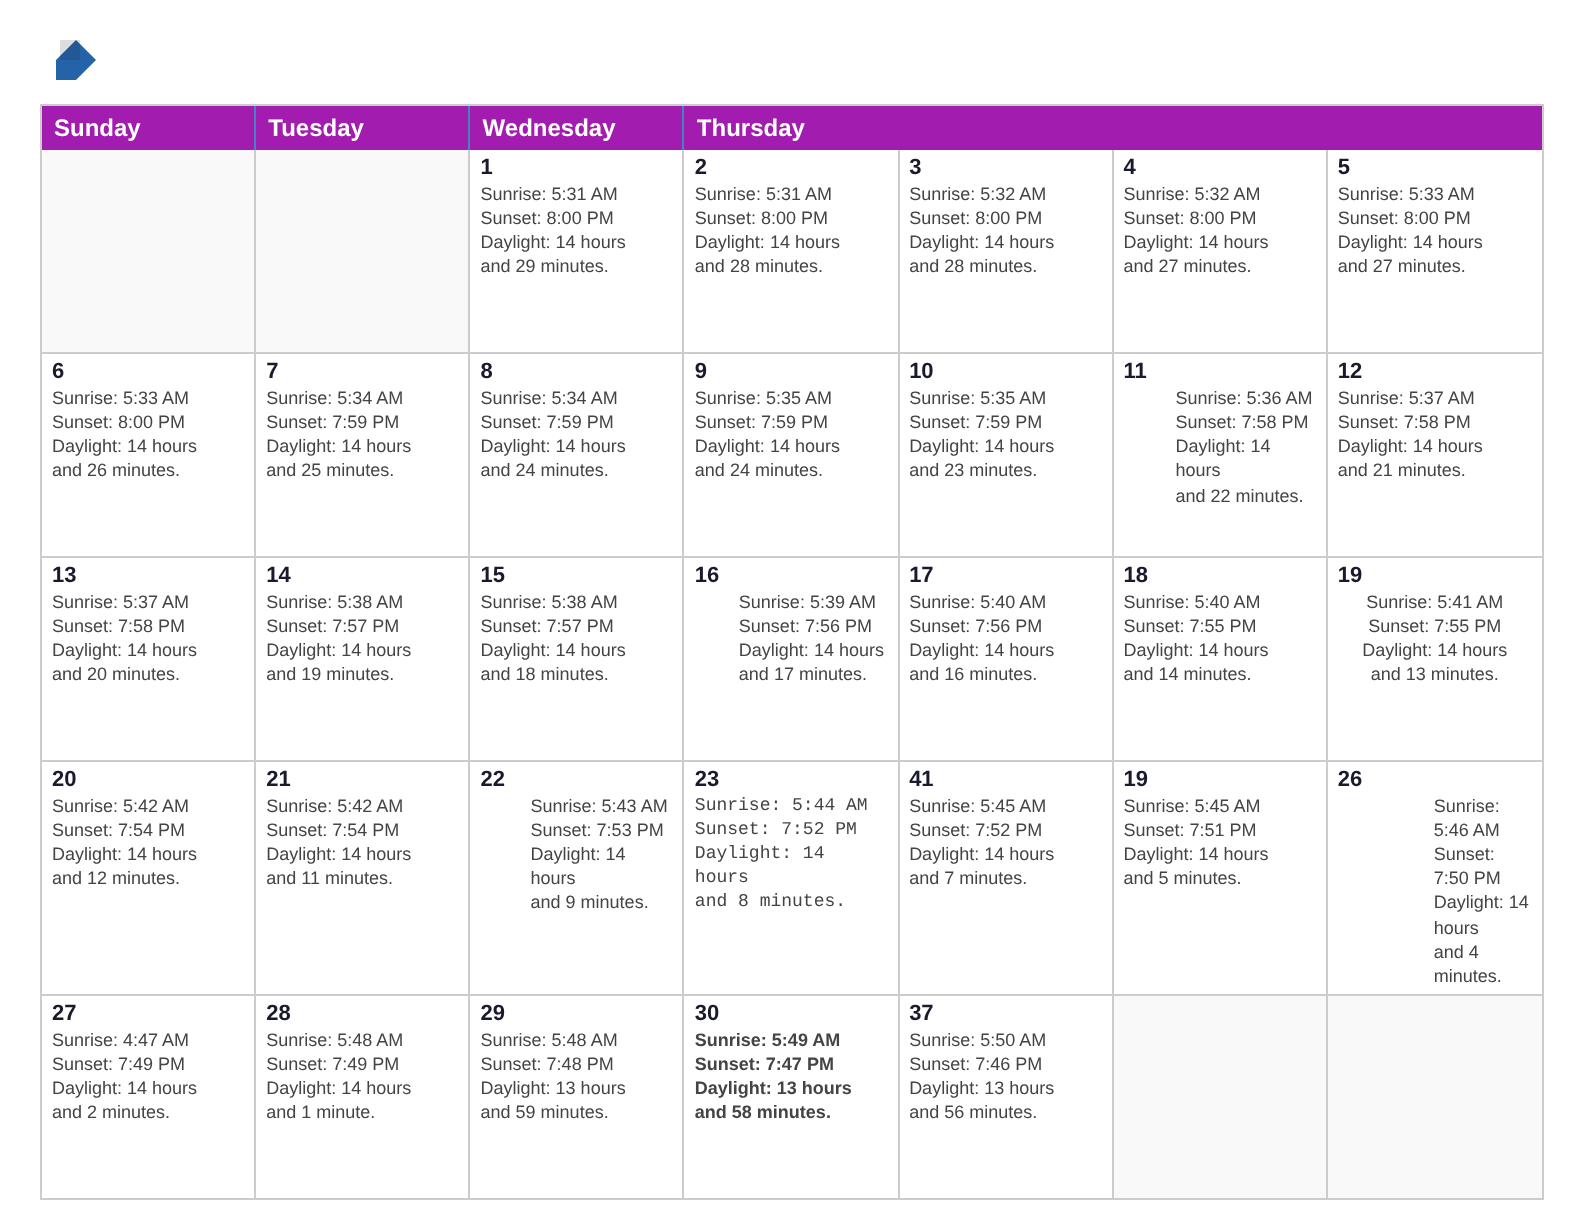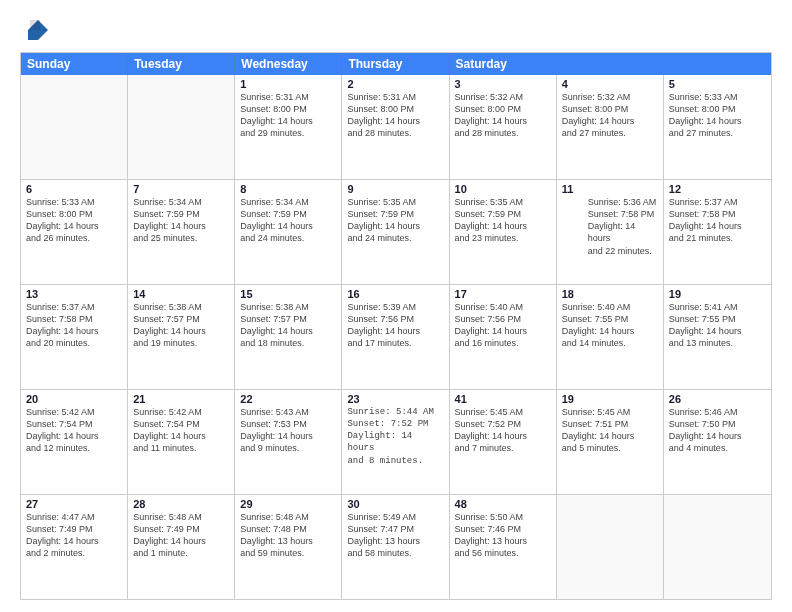--- a/index.html
+++ b/index.html
@@ -62,21 +62,21 @@
     }
     .calendar {
       flex: 1;
       display: flex;
       flex-direction: column;
       border: 1px solid #ccc;
     }
     .cal-header {
       display: grid;
       grid-template-columns: repeat(7, 1fr);
-      background: #3b82f6;
+      background: #a21caf;
     }
     .cal-header-cell {
       color: #fff;
       font-size: 12px;
       font-weight: bold;
       padding: 4px 6px;
       text-align: left;
       border-right: 1px solid #4a7fc1;
     }
     .cal-header-cell:last-child { border-right: none; }
@@ -135,21 +135,20 @@
       <div class="location"></div>
     </div>
   </div>
 
   <div class="calendar">
     <div class="cal-header" id="cal-header">
         <div class="cal-header-cell">Sunday</div>
         <div class="cal-header-cell">Tuesday</div>
         <div class="cal-header-cell">Wednesday</div>
         <div class="cal-header-cell">Thursday</div>
-        <div class="cal-header-cell">Saturday</div>
       </div>
     <div class="cal-body" id="cal-body">
         <div class="cal-row">
           <div class="cal-cell empty"></div>
           <div class="cal-cell empty"></div>
           <div class="cal-cell">
             <span class="day-num">1</span>
             <div class="cell-info" style="white-space: pre-line;">Sunrise: 5:31 AM
 Sunset: 8:00 PM
 Daylight: 14 hours
@@ -252,42 +251,42 @@
           </div>
           <div class="cal-cell">
             <span class="day-num">15</span>
             <div class="cell-info" style="white-space: pre-line;">Sunrise: 5:38 AM
 Sunset: 7:57 PM
 Daylight: 14 hours
 and 18 minutes.</div>
           </div>
           <div class="cal-cell">
             <span class="day-num">16</span>
-            <div class="cell-info" style="white-space: pre-line;">Sunrise: 5:39 AM
+            <div class="cell-info" style="white-space: pre-line; margin-left: 22px;">Sunrise: 5:39 AM
 Sunset: 7:56 PM
 Daylight: 14 hours
 and 17 minutes.</div>
           </div>
           <div class="cal-cell">
             <span class="day-num">17</span>
             <div class="cell-info" style="white-space: pre-line;">Sunrise: 5:40 AM
 Sunset: 7:56 PM
 Daylight: 14 hours
 and 16 minutes.</div>
           </div>
           <div class="cal-cell">
             <span class="day-num">18</span>
             <div class="cell-info" style="white-space: pre-line;">Sunrise: 5:40 AM
 Sunset: 7:55 PM
 Daylight: 14 hours
 and 14 minutes.</div>
           </div>
           <div class="cal-cell">
             <span class="day-num">19</span>
-            <div class="cell-info" style="white-space: pre-line;">Sunrise: 5:41 AM
+            <div class="cell-info" style="white-space: pre-line; text-align: center;">Sunrise: 5:41 AM
 Sunset: 7:55 PM
 Daylight: 14 hours
 and 13 minutes.</div>
           </div>
         </div>
         <div class="cal-row">
           <div class="cal-cell">
             <span class="day-num">20</span>
             <div class="cell-info" style="white-space: pre-line;">Sunrise: 5:42 AM
 Sunset: 7:54 PM
@@ -296,21 +295,21 @@
           </div>
           <div class="cal-cell">
             <span class="day-num">21</span>
             <div class="cell-info" style="white-space: pre-line;">Sunrise: 5:42 AM
 Sunset: 7:54 PM
 Daylight: 14 hours
 and 11 minutes.</div>
           </div>
           <div class="cal-cell">
             <span class="day-num">22</span>
-            <div class="cell-info" style="white-space: pre-line;">Sunrise: 5:43 AM
+            <div class="cell-info" style="white-space: pre-line; margin-left: 25px;">Sunrise: 5:43 AM
 Sunset: 7:53 PM
 Daylight: 14 hours
 and 9 minutes.</div>
           </div>
           <div class="cal-cell">
             <span class="day-num">23</span>
             <div class="cell-info" style="white-space: pre-line; font-family: Liberation Mono, monospace;">Sunrise: 5:44 AM
 Sunset: 7:52 PM
 Daylight: 14 hours
 and 8 minutes.</div>
@@ -324,21 +323,21 @@
           </div>
           <div class="cal-cell">
             <span class="day-num">19</span>
             <div class="cell-info" style="white-space: pre-line;">Sunrise: 5:45 AM
 Sunset: 7:51 PM
 Daylight: 14 hours
 and 5 minutes.</div>
           </div>
           <div class="cal-cell">
             <span class="day-num">26</span>
-            <div class="cell-info" style="white-space: pre-line;">Sunrise: 5:46 AM
+            <div class="cell-info" style="white-space: pre-line; margin-left: 48px;">Sunrise: 5:46 AM
 Sunset: 7:50 PM
 Daylight: 14 hours
 and 4 minutes.</div>
           </div>
         </div>
         <div class="cal-row">
           <div class="cal-cell">
             <span class="day-num">27</span>
             <div class="cell-info" style="white-space: pre-line;">Sunrise: 4:47 AM
 Sunset: 7:49 PM
@@ -354,27 +353,27 @@
           </div>
           <div class="cal-cell">
             <span class="day-num">29</span>
             <div class="cell-info" style="white-space: pre-line;">Sunrise: 5:48 AM
 Sunset: 7:48 PM
 Daylight: 13 hours
 and 59 minutes.</div>
           </div>
           <div class="cal-cell">
             <span class="day-num">30</span>
-            <div class="cell-info" style="white-space: pre-line;">Sunrise: 5:49 AM
+            <div class="cell-info" style="white-space: pre-line; font-weight: bold;">Sunrise: 5:49 AM
 Sunset: 7:47 PM
 Daylight: 13 hours
 and 58 minutes.</div>
           </div>
           <div class="cal-cell">
-            <span class="day-num">48</span>
+            <span class="day-num">37</span>
             <div class="cell-info" style="white-space: pre-line;">Sunrise: 5:50 AM
 Sunset: 7:46 PM
 Daylight: 13 hours
 and 56 minutes.</div>
           </div>
           <div class="cal-cell empty"></div>
           <div class="cal-cell empty"></div>
         </div>
       </div>
   </div>

